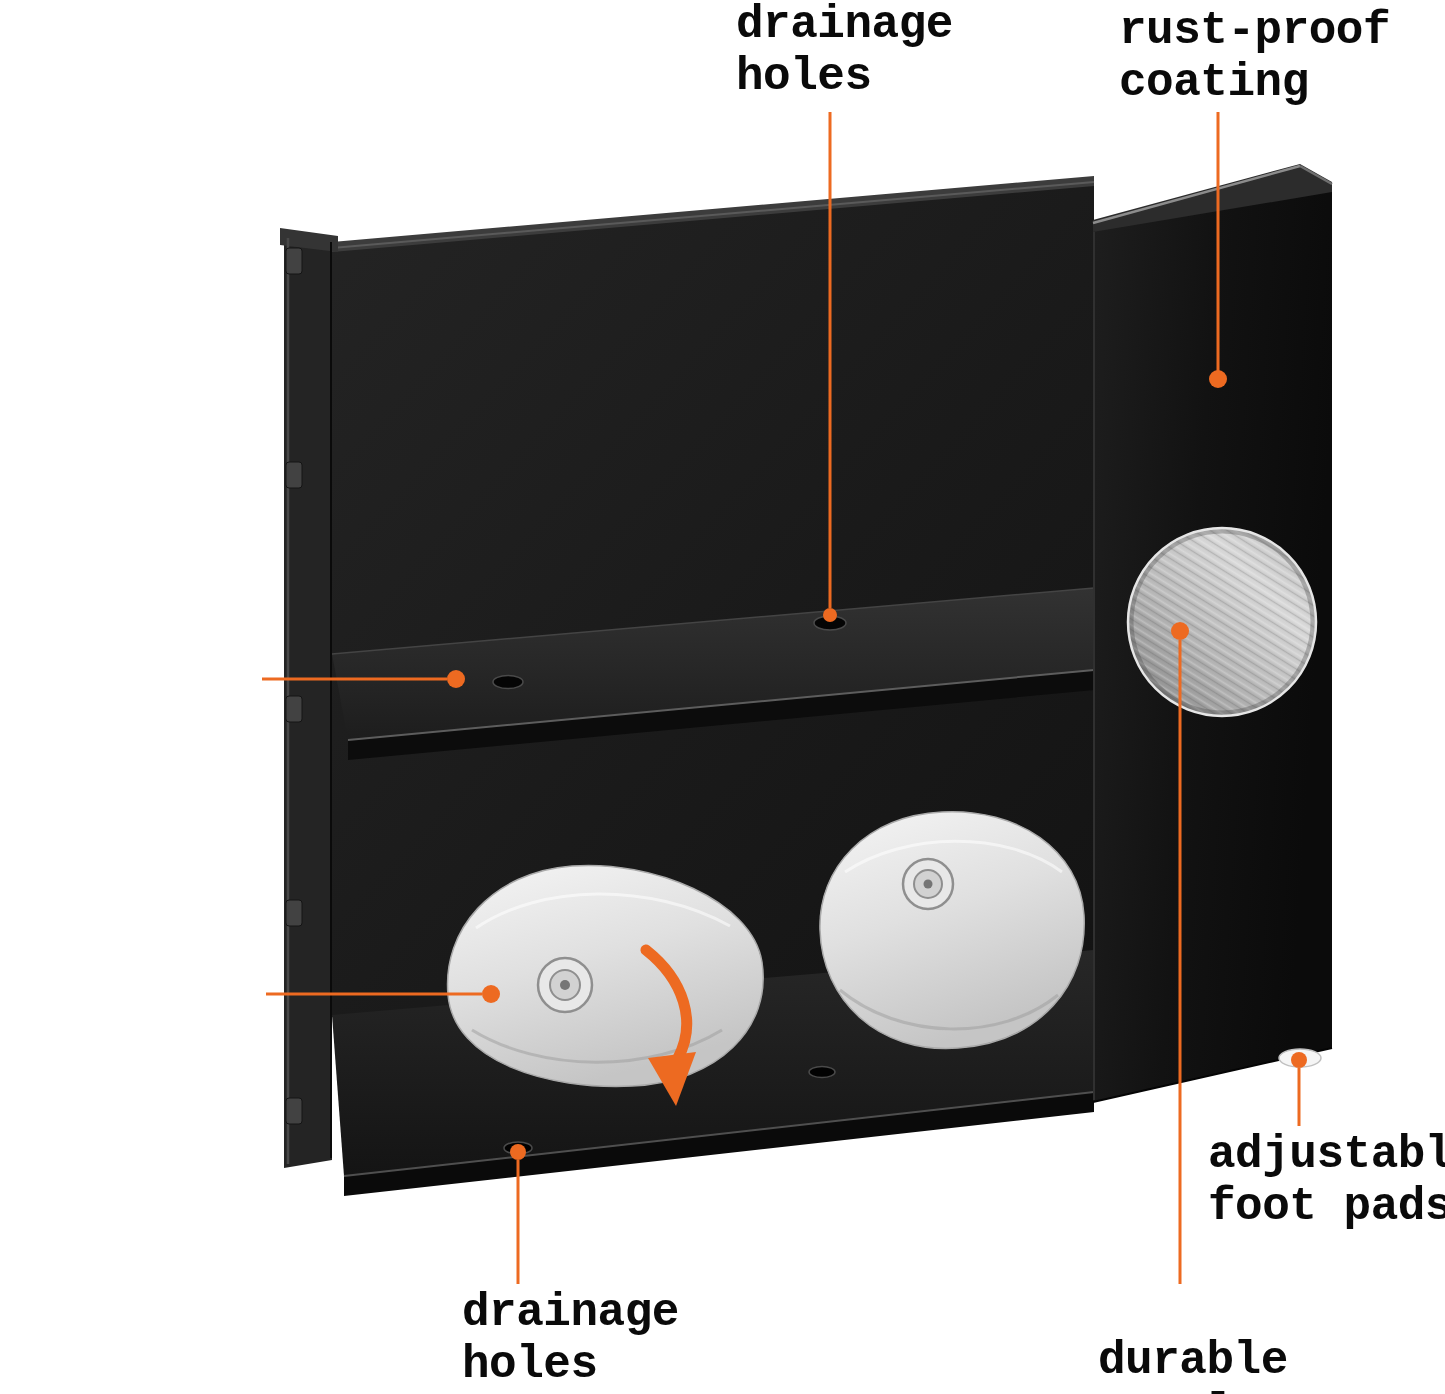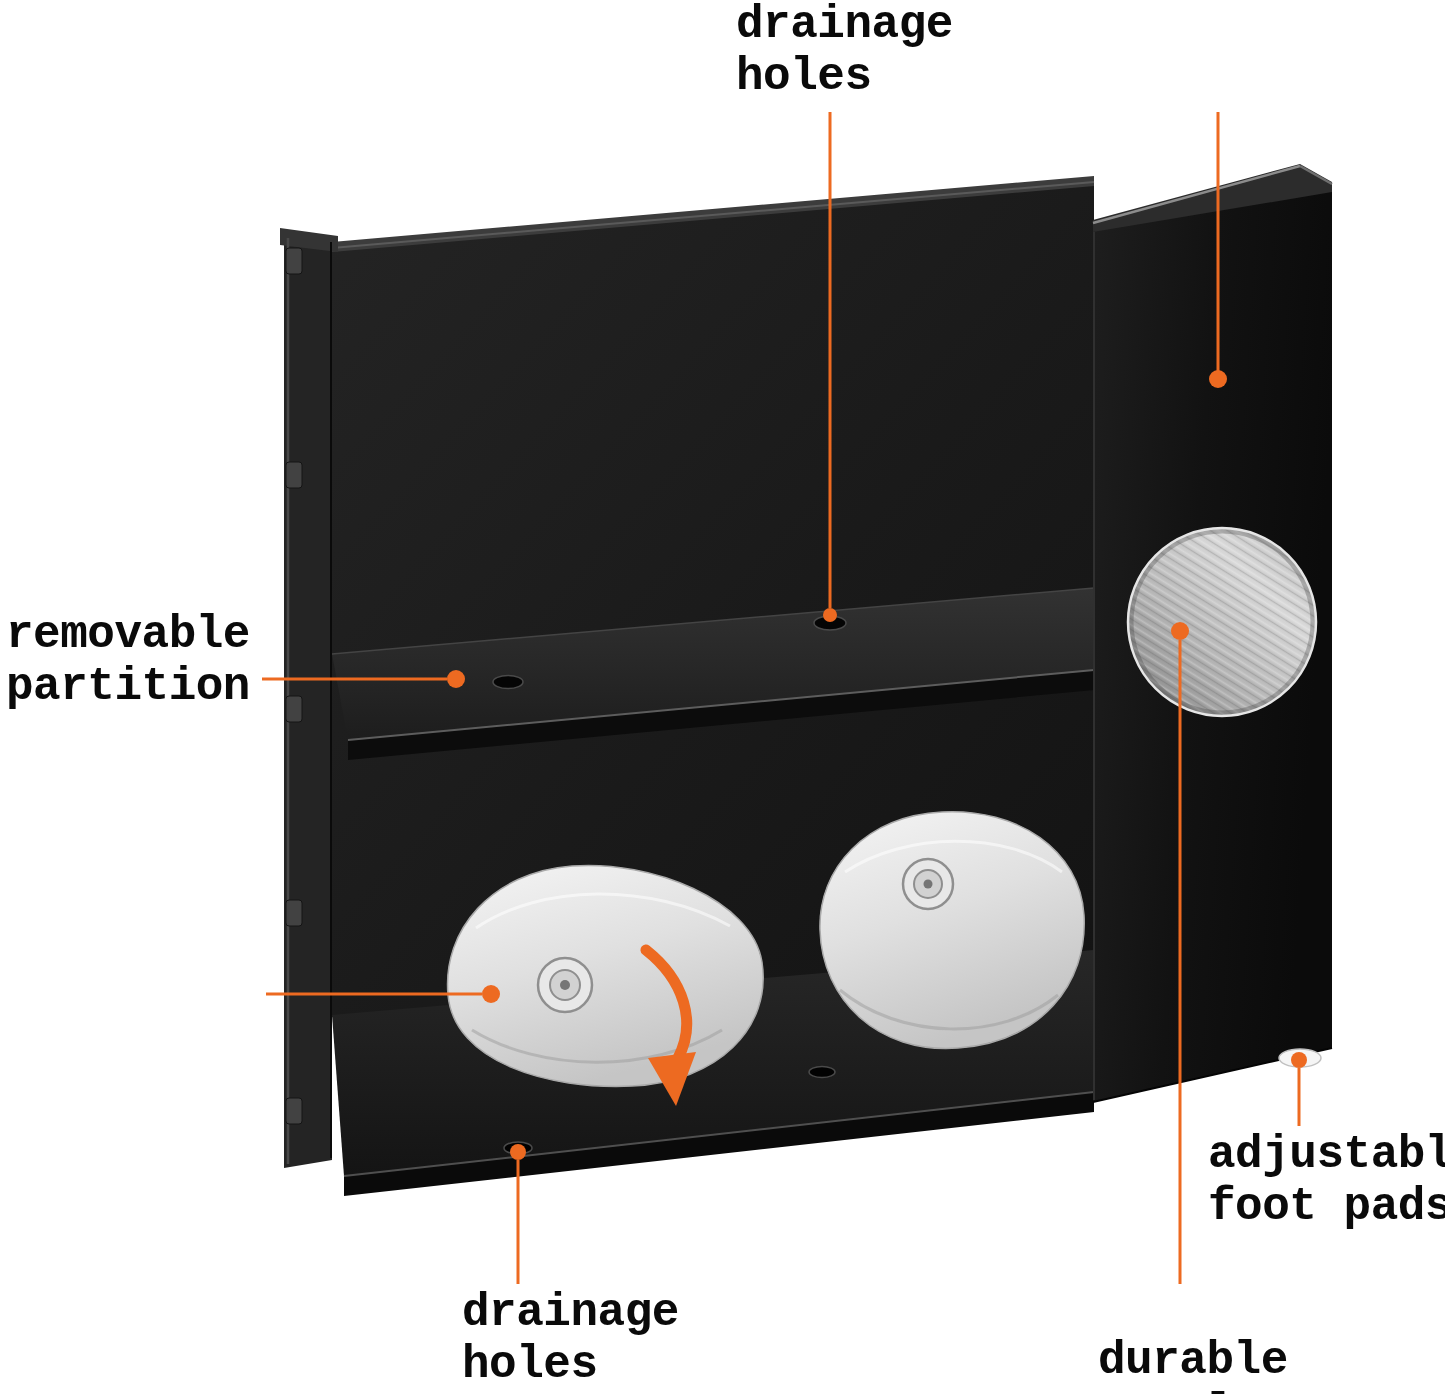--- a/index.html
+++ b/index.html
@@ -184,22 +184,22 @@
       </g>
       <g>
         <line class="callout-line" x1="1180" y1="1284" x2="1180" y2="640"></line>
         <circle class="callout-dot" cx="1180" cy="631" r="9"></circle>
       </g>
     </g>
   </svg>
 
   <div class="callout-label" style="left:736px;  top:0px;">drainage
 holes</div>
-  <div class="callout-label" style="left:6px;   top:610px;">removable
-partition</div>
+  <div class="callout-label" style="left:1119px; top:6px;">rust-proof
+coating</div>
   <div class="callout-label" style="left:1208px; top:1130px;">adjustable
 foot pads</div>
   <div class="callout-label" style="left:462px; top:1288px;">drainage
 holes</div>
   <div class="callout-label" style="left:1098px; top:1288px;margin-top:48px;">durable
 steel</div>
 
 </div>
 
 </body></html>

